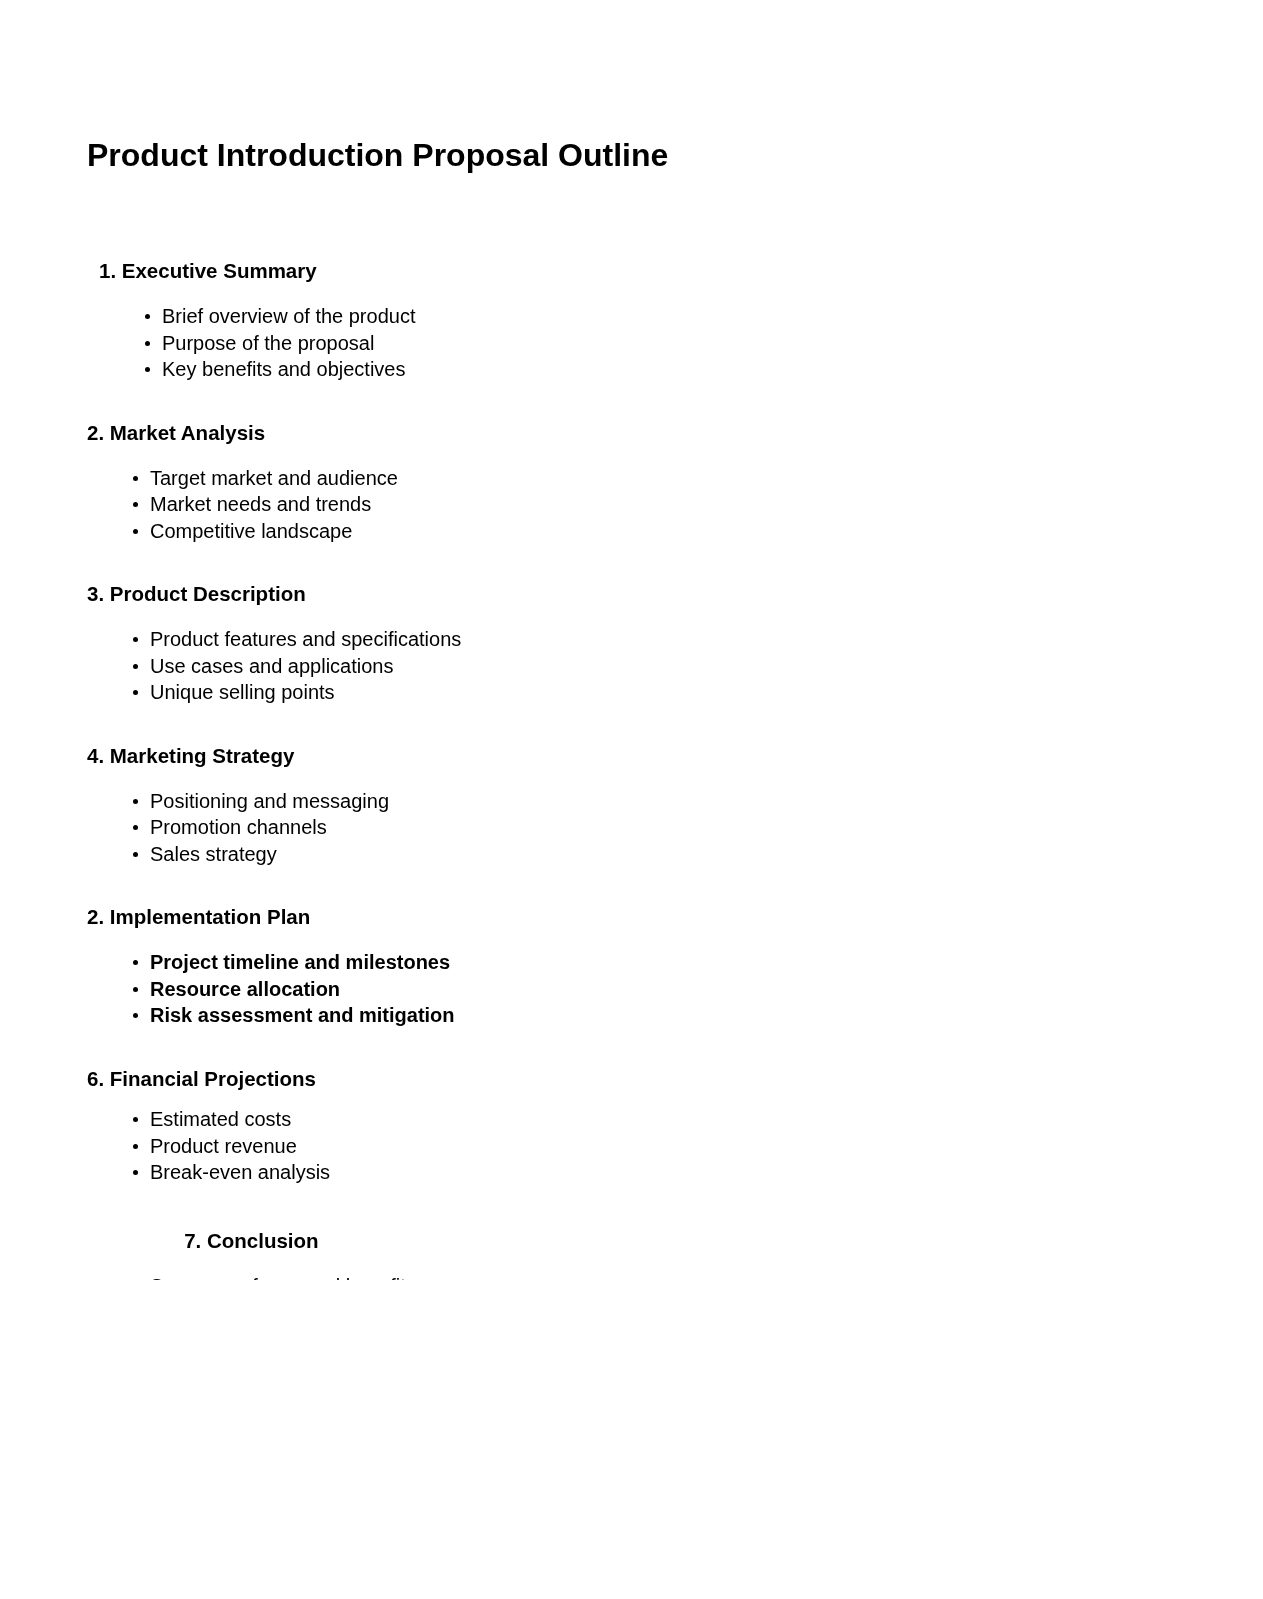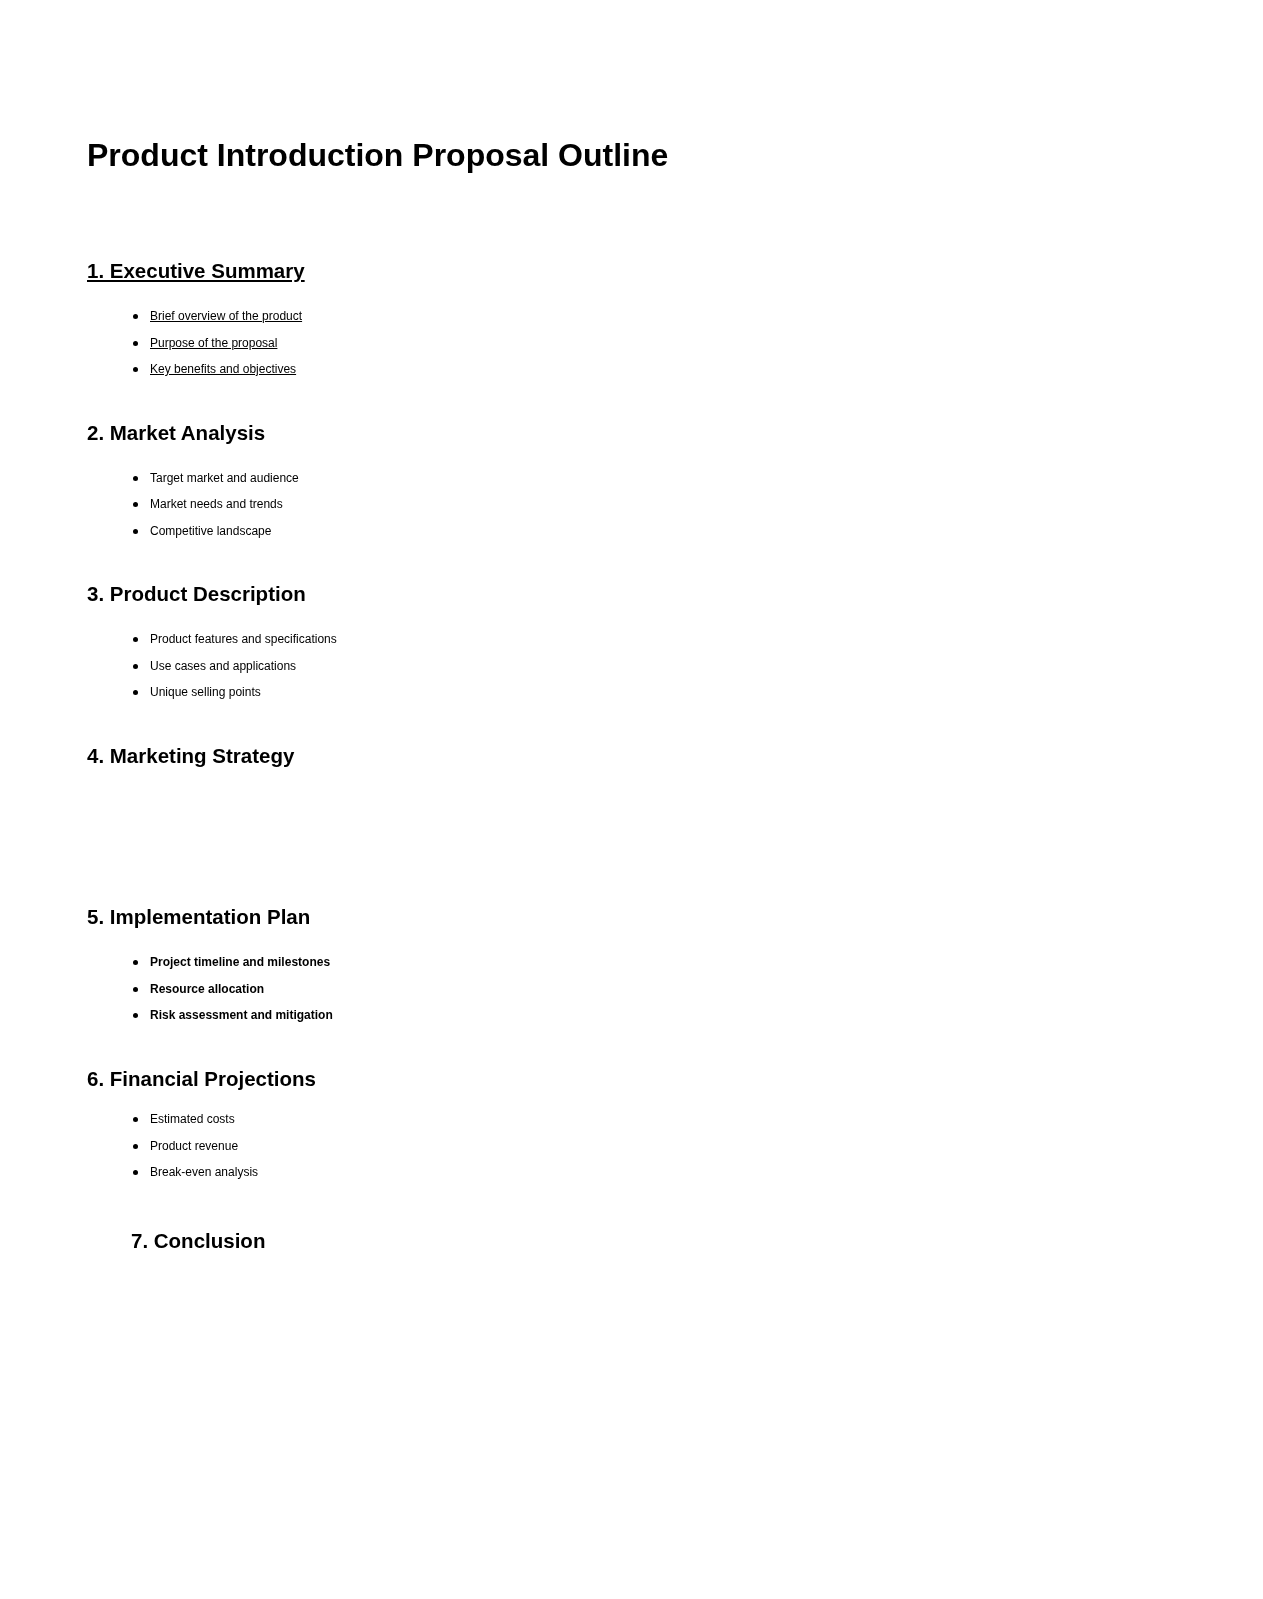--- a/index.html
+++ b/index.html
@@ -15,36 +15,36 @@
     letter-spacing: 0px;
   }
   .section { position: relative; }
   h2 {
     margin: 0; font-size: 20.5px; font-weight: bold; line-height: 26px;
   }
   ul {
     margin: 0; padding: 0; list-style: none;
   }
   li {
-    position: relative; padding-left: 63px; font-size: 12px; line-height: 26.5px;
+    position: relative; padding-left: 63px; font-size: 20px; line-height: 26.5px;
     height: 26.5px; white-space: nowrap;
   }
   li .bullet {
     position: absolute; left: 46px; top: 11px; width: 5px; height: 5px;
     background: #000; border-radius: 50%;
   }
 </style>
 </head>
 <body>
 
 <div class="page">
   <div class="content">
     <h1>Product Introduction Proposal Outline</h1>
     <div id="sections" style="position: relative;">
-        <div class="section" style="position: absolute; left: 0px; top: 83px; text-decoration: underline;">
+        <div class="section" style="position: absolute; left: 12px; top: 83px;">
           <h2>1. Executive Summary</h2>
           <ul style="margin-top: 19px;">
             <li><span class="bullet"></span><span>Brief overview of the product</span></li>
             <li><span class="bullet"></span><span>Purpose of the proposal</span></li>
             <li><span class="bullet"></span><span>Key benefits and objectives</span></li>
           </ul>
         </div>
         <div class="section" style="position: absolute; left: 0px; top: 244.6px;">
           <h2>2. Market Analysis</h2>
           <ul style="margin-top: 19px;">
@@ -56,23 +56,28 @@
         <div class="section" style="position: absolute; left: 0px; top: 406.2px;">
           <h2>3. Product Description</h2>
           <ul style="margin-top: 19px;">
             <li><span class="bullet"></span><span>Product features and specifications</span></li>
             <li><span class="bullet"></span><span>Use cases and applications</span></li>
             <li><span class="bullet"></span><span>Unique selling points</span></li>
           </ul>
         </div>
         <div class="section" style="position: absolute; left: 0px; top: 567.8px;">
           <h2>4. Marketing Strategy</h2>
+          <ul style="margin-top: 19px;">
+            <li><span class="bullet"></span><span>Positioning and messaging</span></li>
+            <li><span class="bullet"></span><span>Promotion channels</span></li>
+            <li><span class="bullet"></span><span>Sales strategy</span></li>
+          </ul>
         </div>
         <div class="section" style="position: absolute; left: 0px; top: 729.4px;">
-          <h2>5. Implementation Plan</h2>
+          <h2>2. Implementation Plan</h2>
           <ul style="margin-top: 19px; font-weight: bold;">
             <li><span class="bullet"></span><span>Project timeline and milestones</span></li>
             <li><span class="bullet"></span><span>Resource allocation</span></li>
             <li><span class="bullet"></span><span>Risk assessment and mitigation</span></li>
           </ul>
         </div>
         <div class="section" style="position: absolute; left: 0px; top: 891px;">
           <h2>6. Financial Projections</h2>
           <ul style="margin-top: 14px;">
             <li><span class="bullet"></span><span>Estimated costs</span></li>

